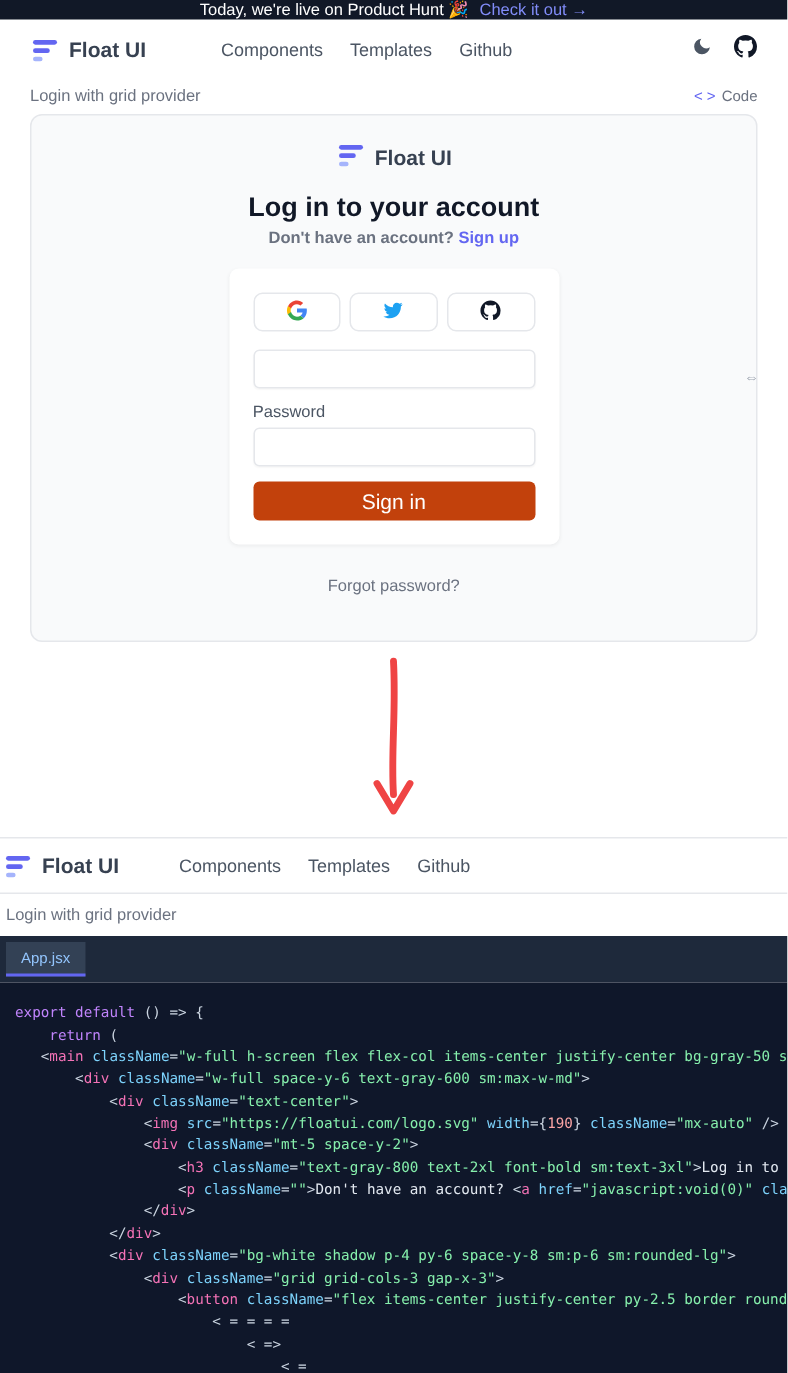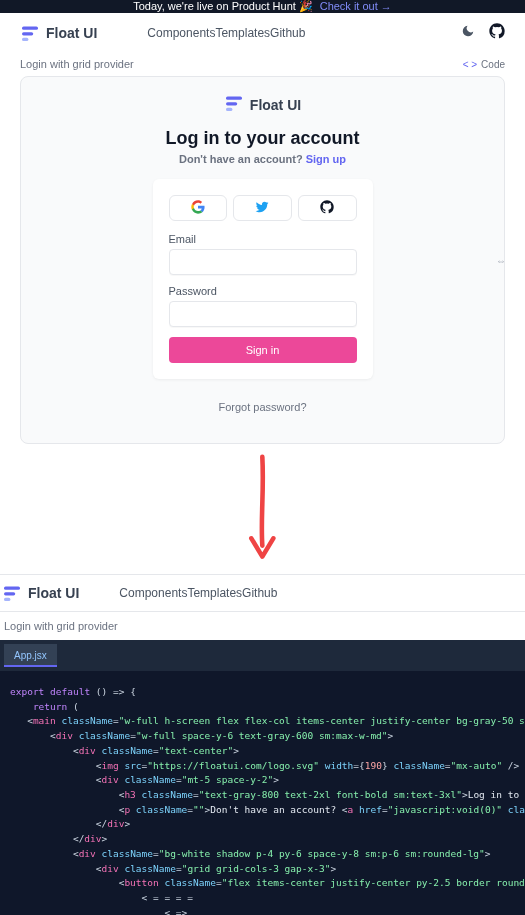--- a/index.html
+++ b/index.html
@@ -6,21 +6,21 @@
 body { font-family: -apple-system, BlinkMacSystemFont, "Segoe UI", sans-serif; background: #fff; color: #333; font-size: 13px; width: 525px; }
 
 
 .banner { background: #111827; color: #fff; font-size: 11px; text-align: center; padding: 0 0; }
 .banner a { color: #818cf8; text-decoration: none; margin-left: 4px; }
 
 
 .header { display: flex; align-items: center; padding: 10px 20px; }
 .logo { display: flex; align-items: center; gap: 6px; font-weight: 600; color: #374151; font-size: 14px; }
 .logo-icon { display: inline-flex; }
-.nav { display: flex; margin-left: 50px; font-size: 12px; color: #4b5563; }
+.nav { display: flex; gap: 18px; margin-left: 50px; font-size: 12px; color: #4b5563; }
 .nav-item { cursor: pointer; }
 .header-right { margin-left: auto; display: flex; gap: 14px; align-items: center; }
 
 
 .section-label { display: flex; align-items: center; padding: 6px 20px; font-size: 11px; color: #6b7280; }
 .section-label .right { margin-left: auto; display: flex; align-items: center; gap: 4px; font-size: 10px; color: #6b7280; }
 
 
 .preview-outer { padding: 0 20px 20px; }
 .preview { border: 1px solid #e5e7eb; border-radius: 8px; background: #f9fafb; padding: 18px 10px 30px; position: relative; }
@@ -33,21 +33,21 @@
 .card { background: #fff; border-radius: 6px; box-shadow: 0 1px 3px rgba(0,0,0,0.06); padding: 16px; width: 220px; }
 .social-row { display: grid; grid-template-columns: repeat(3,1fr); gap: 6px; margin-bottom: 12px; }
 .social-btn { border: 1px solid #e5e7eb; border-radius: 6px; height: 26px; display: flex; align-items: center; justify-content: center; background: #fff; cursor: pointer; }
 .divider { text-align: center; font-size: 10px; color: #9ca3af; margin-bottom: 10px; position: relative; }
 .divider::before, .divider::after { content: ""; position: absolute; top: 50%; width: 28%; height: 1px; background: #e5e7eb; }
 .divider::before { left: 0; }
 .divider::after { right: 0; }
 
 .field-label { font-size: 11px; color: #4b5563; margin-bottom: 4px; display: block; }
 .field-input { width: 100%; border: 1px solid #e5e7eb; border-radius: 4px; height: 26px; padding: 0 8px; font-size: 11px; margin-bottom: 10px; box-shadow: 0 1px 1px rgba(0,0,0,0.03); }
-.signin-btn { width: 100%; background: #ec4899; color: #fff; border: none; border-radius: 4px; height: 26px; font-size: 11px; cursor: pointer; }
+.signin-btn { width: 100%; background: #c2410c; color: #fff; border: none; border-radius: 4px; height: 26px; font-size: 14px; cursor: pointer; }
 .forgot { font-size: 11px; color: #6b7280; text-align: center; margin-top: 22px; }
 
 .resize-handle { position: absolute; right: -2px; top: 50%; transform: translateY(-50%); font-size: 10px; color: #9ca3af; }
 
 
 .arrow-wrap { display: flex; justify-content: center; margin: -10px 0 10px; }
 .arrow-svg { height: 110px; }
 
 
 .header2 { display: flex; align-items: center; padding: 10px 6px 10px 2px; border-bottom: 1px solid #e5e7eb; border-top: 1px solid #e5e7eb; }
@@ -156,21 +156,20 @@
             </span>
           </button>
           <button class="social-btn">
             <span>
               <svg width="14" height="14" viewBox="0 0 24 24" fill="#111827">
                   <path d="M12 .5C5.65.5.5 5.65.5 12c0 5.08 3.29 9.39 7.86 10.91.58.11.79-.25.79-.56v-2c-3.2.7-3.88-1.54-3.88-1.54-.52-1.33-1.28-1.68-1.28-1.68-1.05-.72.08-.7.08-.7 1.16.08 1.77 1.19 1.77 1.19 1.03 1.77 2.7 1.26 3.36.96.1-.75.4-1.26.73-1.55-2.56-.29-5.25-1.28-5.25-5.7 0-1.26.45-2.29 1.19-3.1-.12-.29-.52-1.46.11-3.05 0 0 .97-.31 3.18 1.18a11 11 0 015.79 0c2.2-1.49 3.17-1.18 3.17-1.18.63 1.59.23 2.76.11 3.05.74.81 1.19 1.84 1.19 3.1 0 4.43-2.7 5.4-5.27 5.69.41.36.78 1.06.78 2.14v3.17c0 .31.21.68.8.56A11.5 11.5 0 0023.5 12C23.5 5.65 18.35.5 12 .5z"></path>
                 </svg>
             </span>
           </button>
         </div>
-        <label class="field-label">Email</label>
         <input class="field-input" style="">
         <label class="field-label">Password</label>
         <input class="field-input" type="password" style="">
         <button class="signin-btn">Sign in</button>
       </div>
       <div class="forgot">Forgot password?</div>
     </div>
   </div>
 </div>
 

